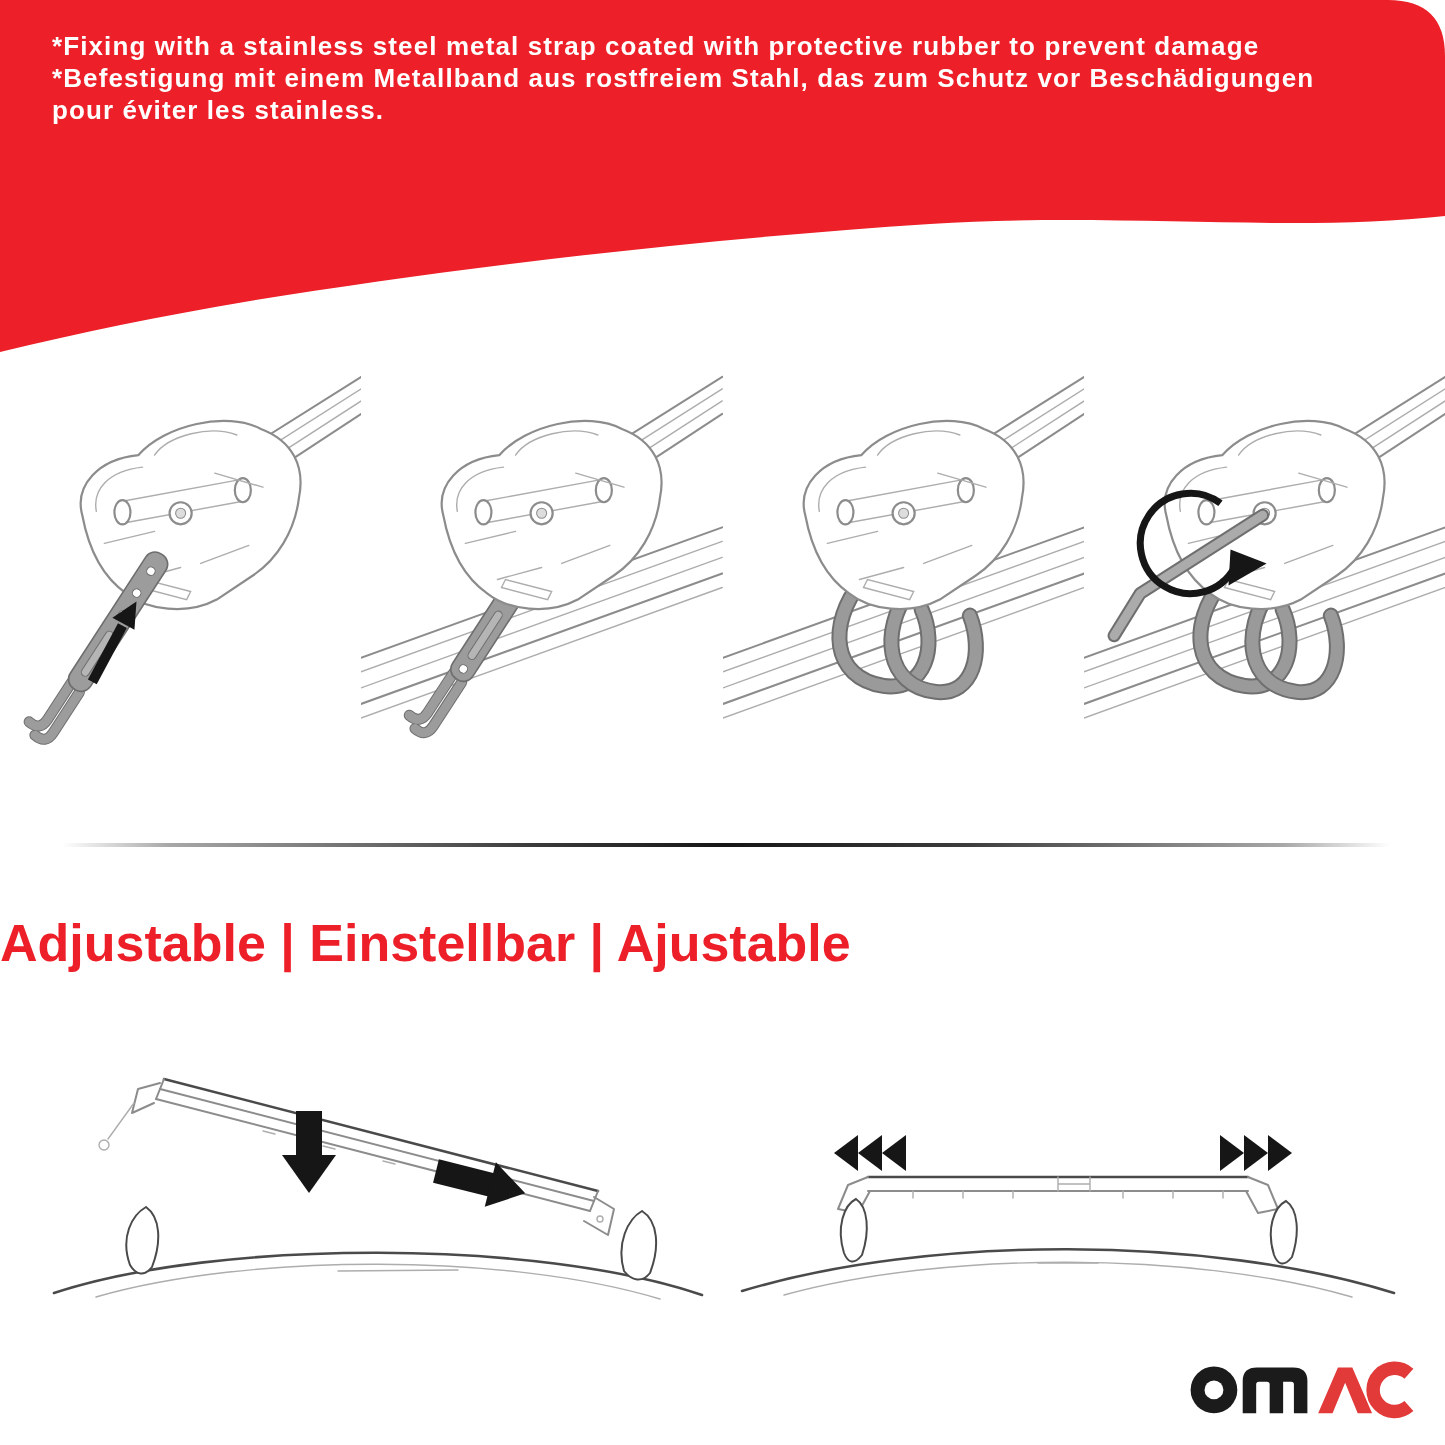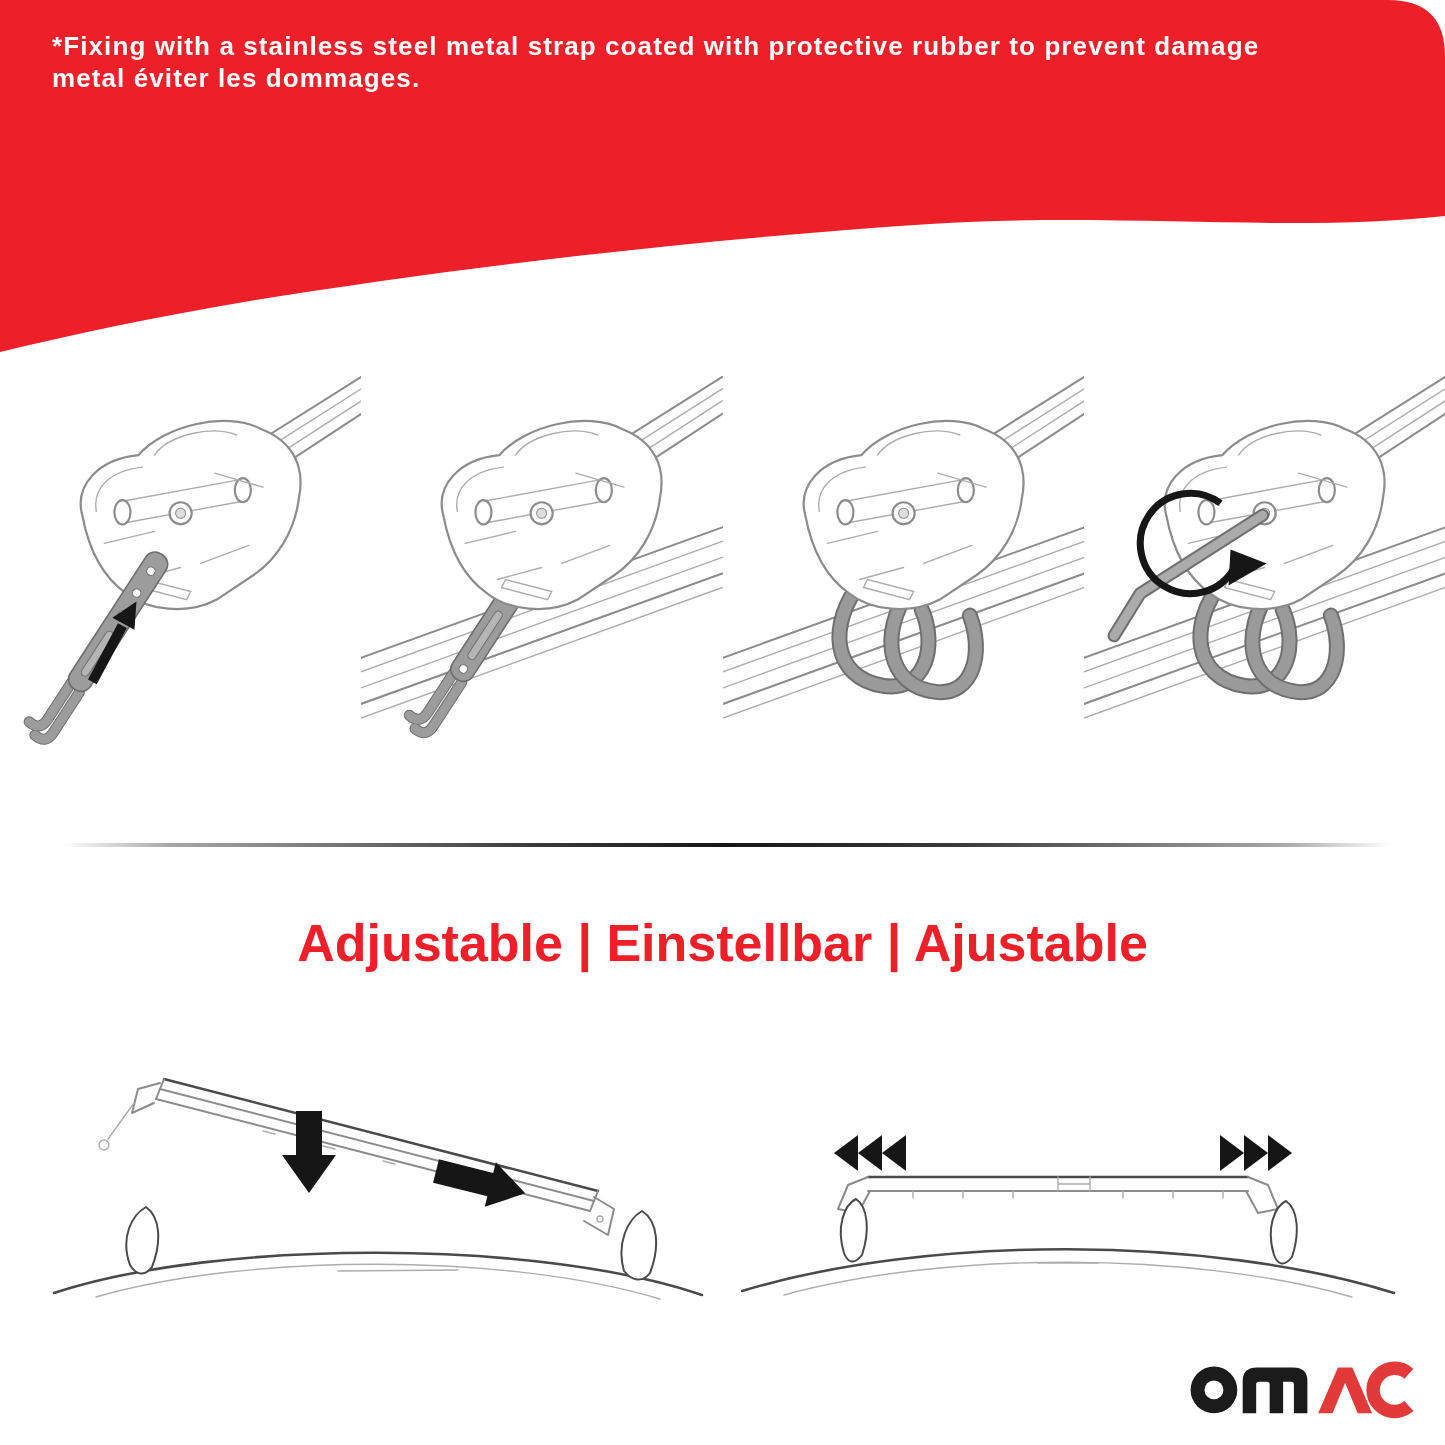--- a/index.html
+++ b/index.html
@@ -18,21 +18,21 @@
   .steps-row{position:absolute;top:348px;left:0;width:1445px;height:462px;display:flex;}
   .step-cell{width:25%;height:100%;}
   .step-cell svg{width:100%;height:100%;}
   
   .divider{
     position:absolute;top:843px;left:62px;width:1328px;height:4px;border-radius:2px;
     background:linear-gradient(90deg,rgba(170,170,170,0) 0%,#a8a8a8 8%,#3c3c3c 35%,#161616 50%,#3c3c3c 68%,#a8a8a8 92%,rgba(170,170,170,0) 100%);
   }
   
   .adjust-heading{
-    position:absolute;top:914px;left:0;width:1445px;text-align:center;
+    position:absolute;top:914px;left:0;width:1445px;
     color:#ED1F28;font-size:52px;line-height:58px;font-weight:bold;letter-spacing:0;
   }
   
   .roof-row{position:absolute;top:1038px;left:0;width:1445px;height:272px;}
   .roof-left{position:absolute;left:38px;top:0;width:680px;height:272px;}
   .roof-right{position:absolute;left:728px;top:0;width:680px;height:272px;}
   
   .logo{position:absolute;top:1356px;right:28px;width:230px;height:66px;}
   .sr-only{position:absolute;width:1px;height:1px;overflow:hidden;clip:rect(0 0 0 0);white-space:nowrap;}
   
@@ -59,21 +59,22 @@
 
   <svg class="header-shape" viewBox="0 0 1445 360" preserveAspectRatio="none" aria-hidden="true">
     <path fill="#ED1F28" d="M0,0 L1388,0 Q1445,0 1445,56 L1445,216
       C1295,233 1115,212 930,224
       C700,239 450,268 250,301
       C160,316 78,333 0,352 Z"></path>
   </svg>
 
   <div class="banner-text">
     <div>*Fixing with a stainless steel metal strap coated with protective rubber to prevent damage</div>
-    <div>metal éviter les dommages.</div>
+    <div>*Befestigung mit einem Metallband aus rostfreiem Stahl, das zum Schutz vor Beschädigungen</div>
+    <div>pour éviter les stainless.</div>
   </div>
 
   <div class="steps-row">
 
     <div class="step-cell">
       <svg viewBox="0 0 360 455" aria-hidden="true">
         <g>
           <path class="lw" d="M252,94 L360,26"></path>
             <path class="lt" d="M256,104 L360,38"></path>
           <path class="lt" d="M261,114 L360,50"></path>

